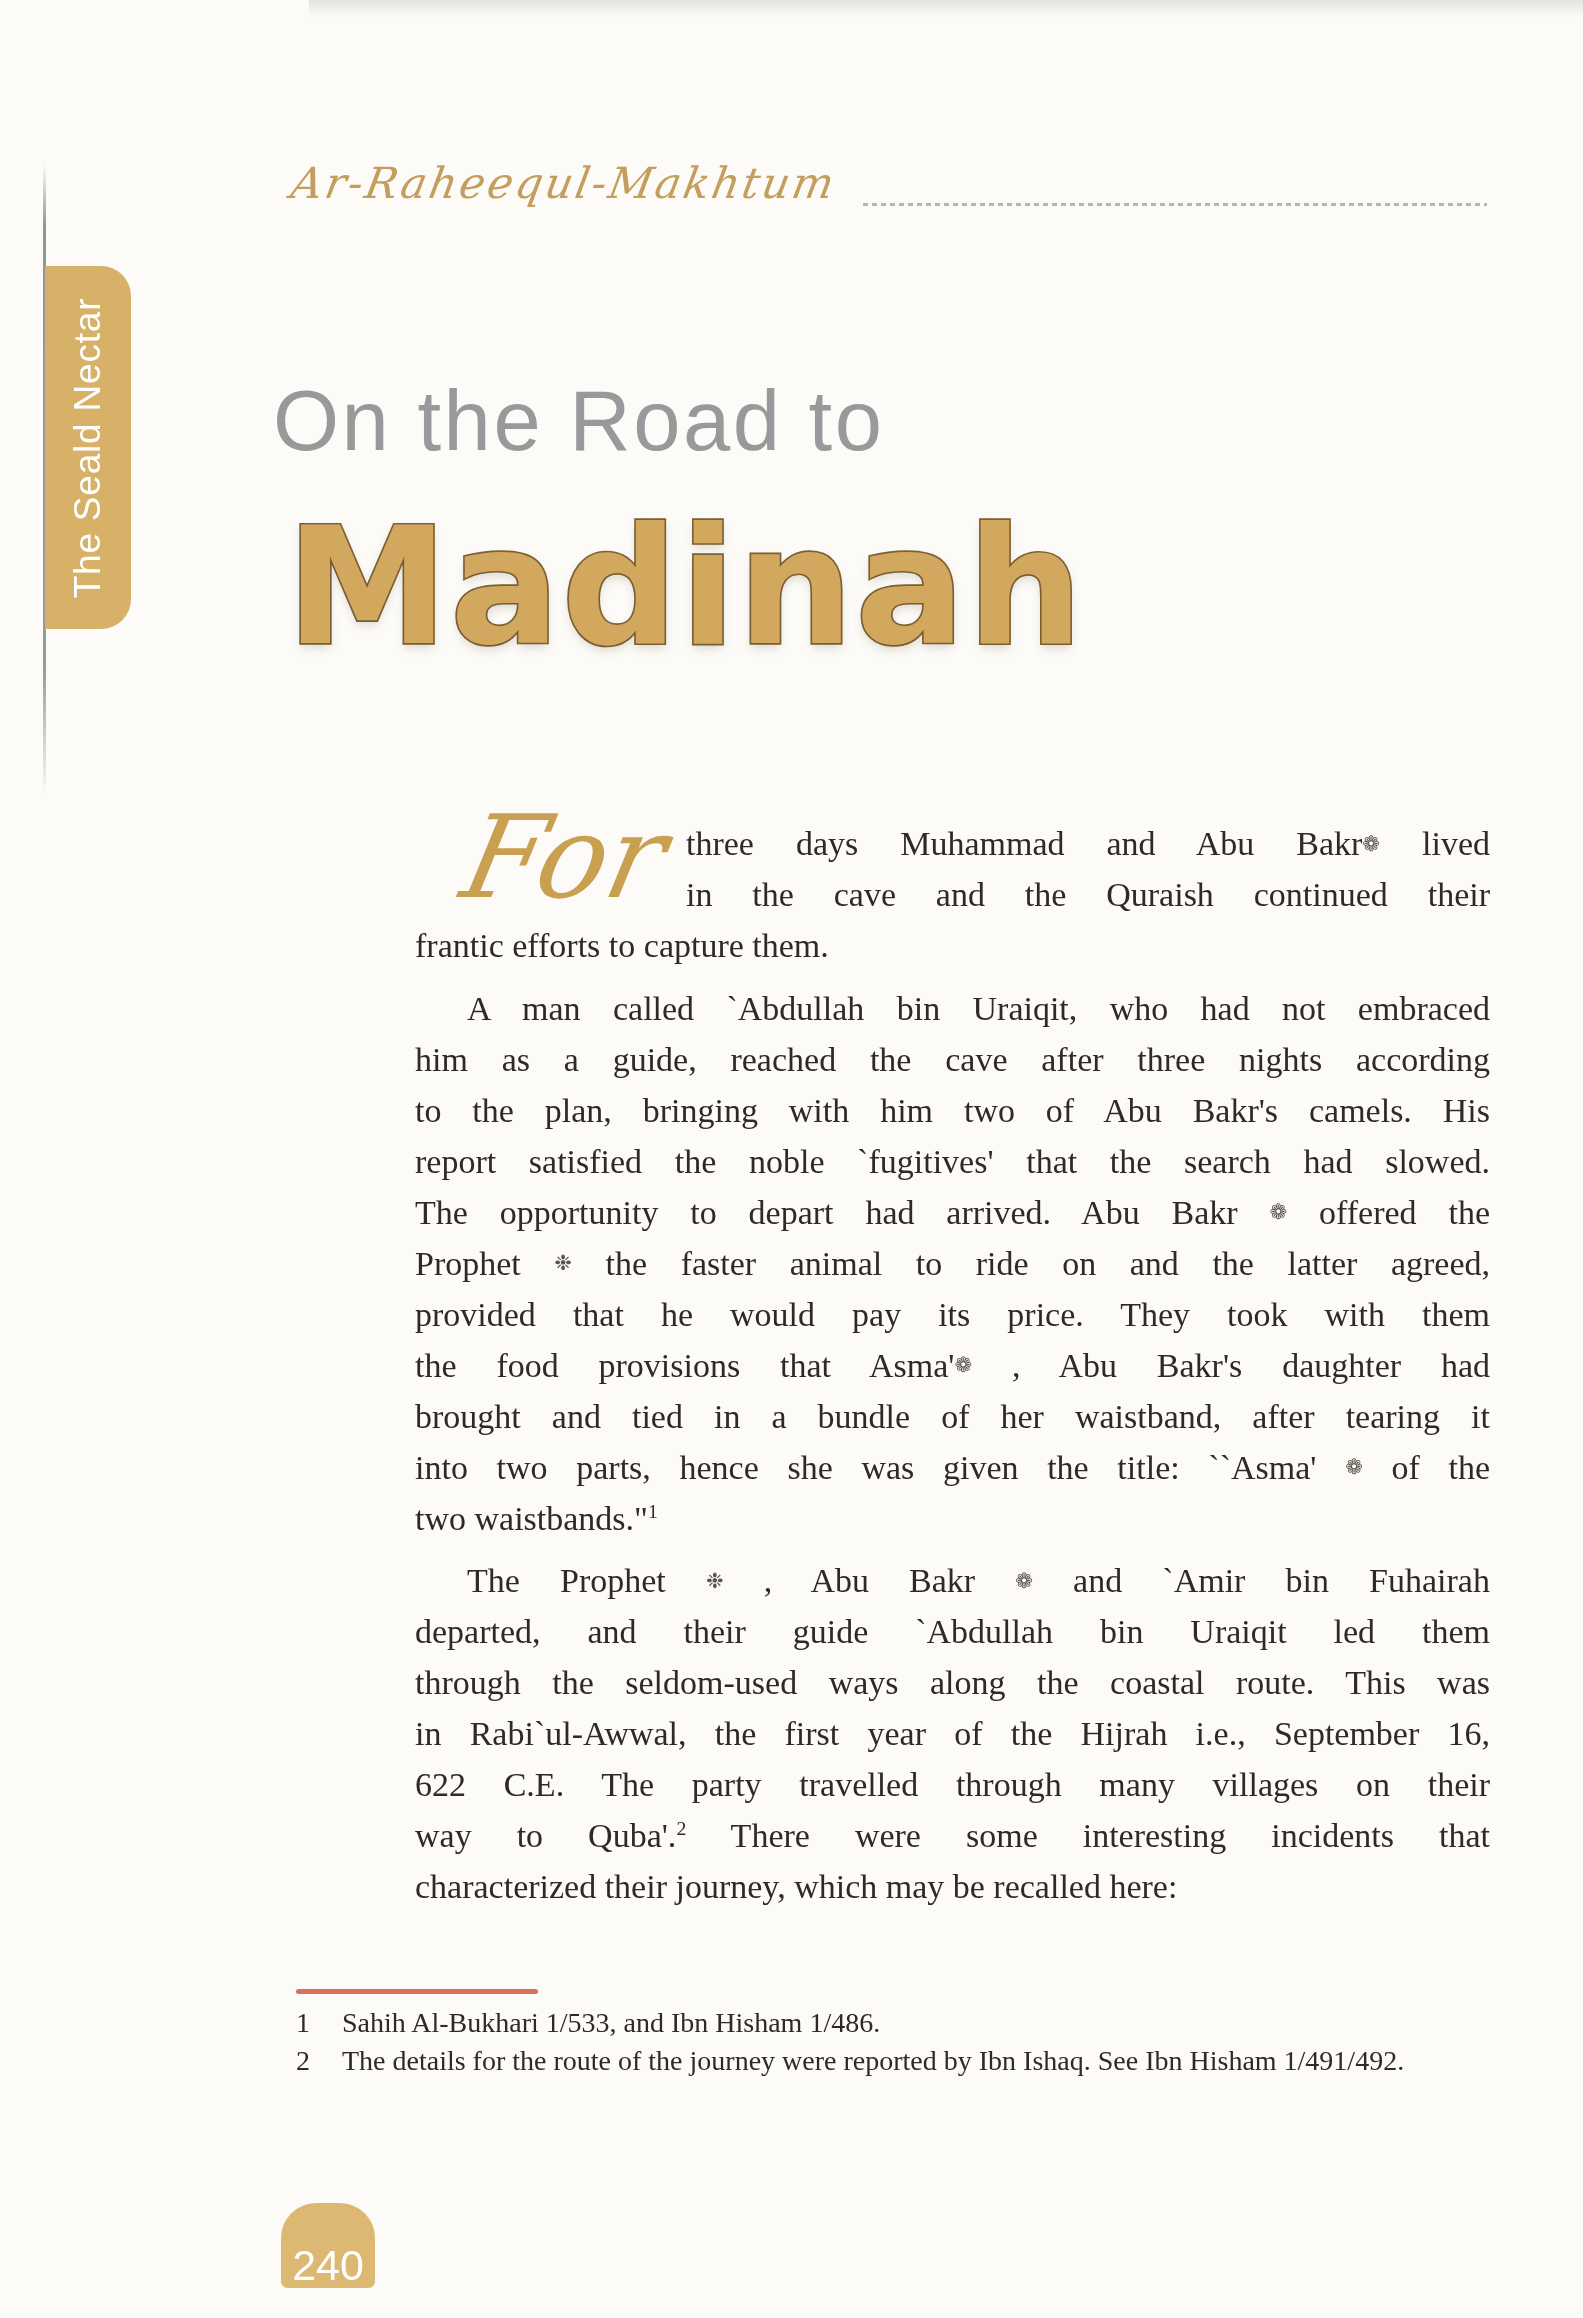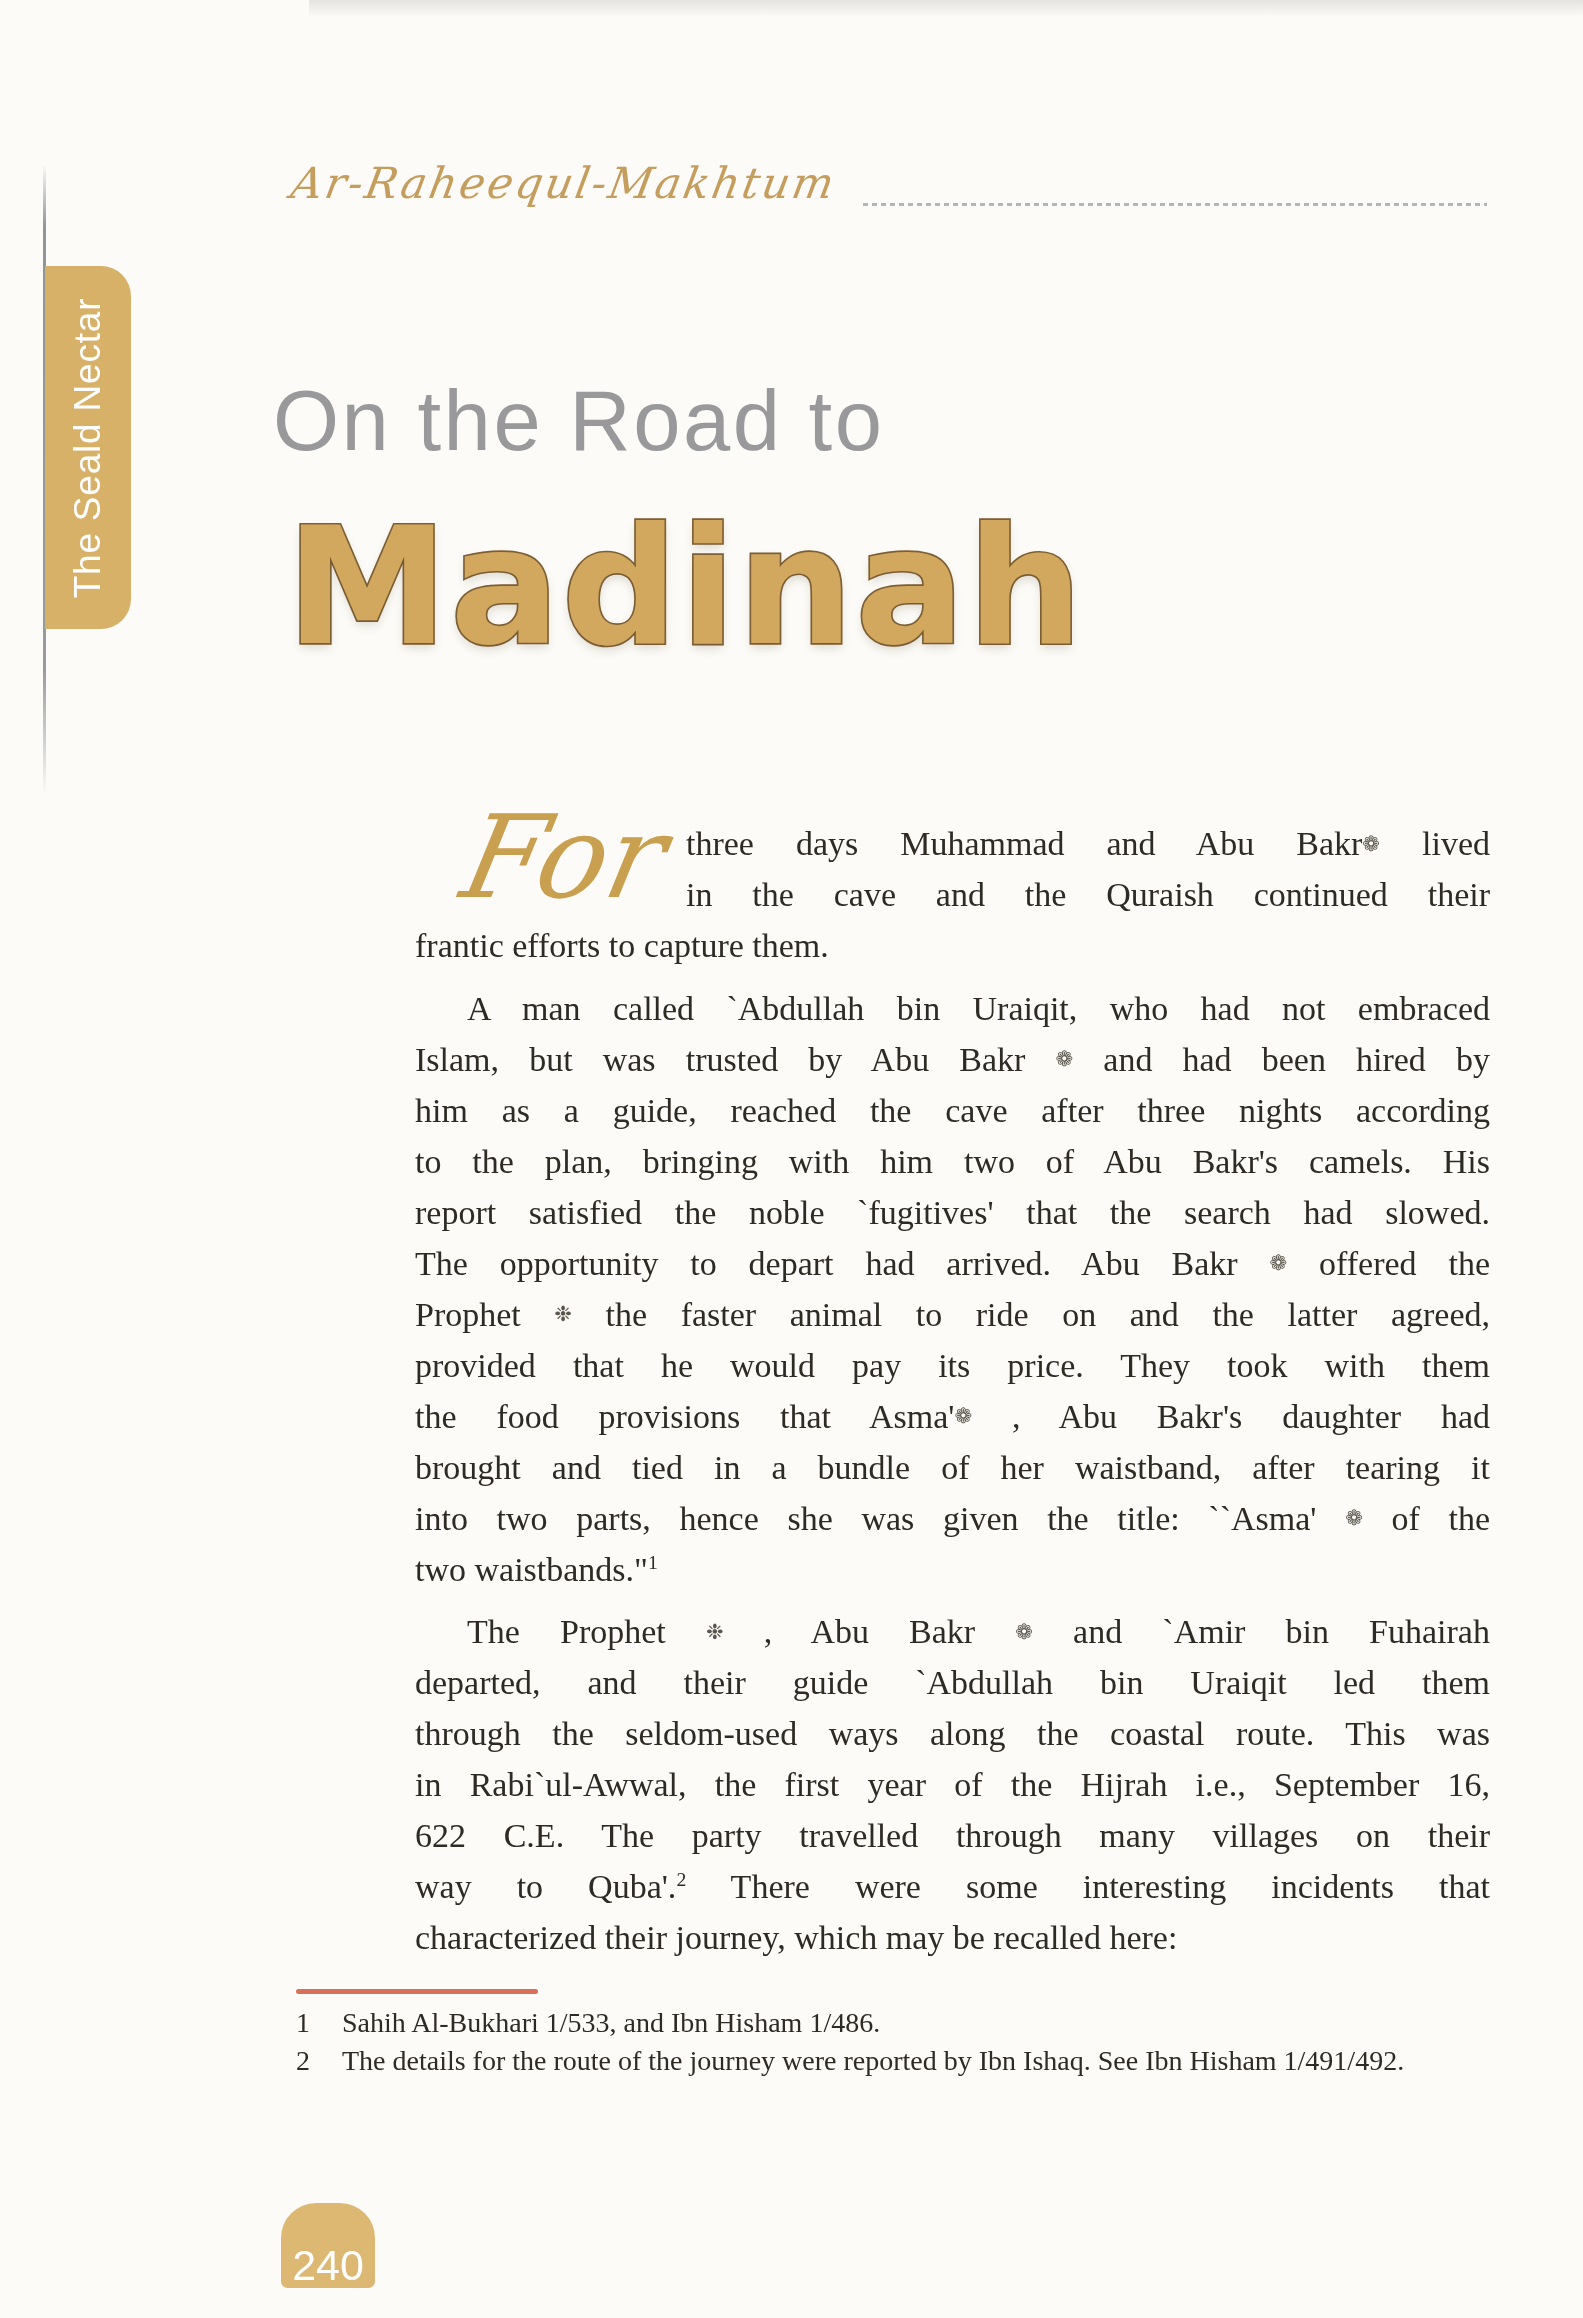--- a/index.html
+++ b/index.html
@@ -140,21 +140,20 @@
   <div class="body-text">
     <span class="dropcap">For</span>
 
   <div class="para">
         <div class="line wrap">three days Muhammad and Abu Bakr<span class="honorific">❁</span> lived</div>
         <div class="line wrap">in the cave and the Quraish continued their</div>
         <div class="line last">frantic efforts to capture them.</div>
       </div>
       <div class="para gap">
         <div class="line indent">A man called `Abdullah bin Uraiqit, who had not embraced</div>
-        <div class="line">Islam, but was trusted by Abu Bakr <span class="honorific">❁</span> and had been hired by</div>
         <div class="line">him as a guide, reached the cave after three nights according</div>
         <div class="line">to the plan, bringing with him two of Abu Bakr's camels. His</div>
         <div class="line">report satisfied the noble `fugitives' that the search had slowed.</div>
         <div class="line">The opportunity to depart had arrived. Abu Bakr <span class="honorific">❁</span> offered the</div>
         <div class="line">Prophet <span class="honorific">❉</span> the faster animal to ride on and the latter agreed,</div>
         <div class="line">provided that he would pay its price. They took with them</div>
         <div class="line">the food provisions that Asma'<span class="honorific">❁</span> , Abu Bakr's daughter had</div>
         <div class="line">brought and tied in a bundle of her waistband, after tearing it</div>
         <div class="line">into two parts, hence she was given the title: ``Asma' <span class="honorific">❁</span>  of the</div>
         <div class="line last">two waistbands."<sup class="fnref">1</sup></div>

